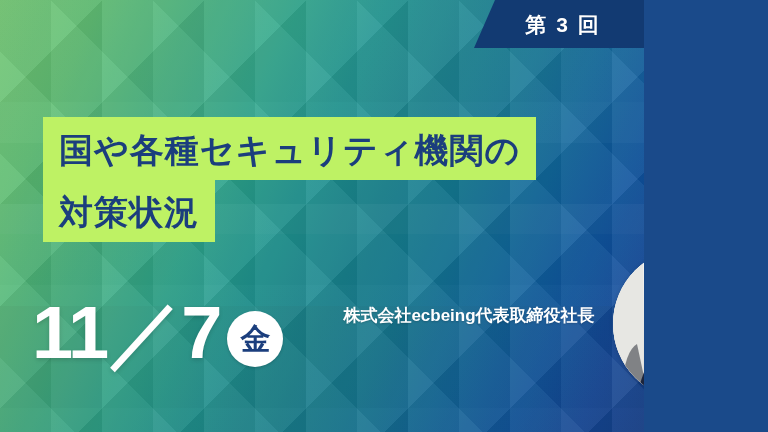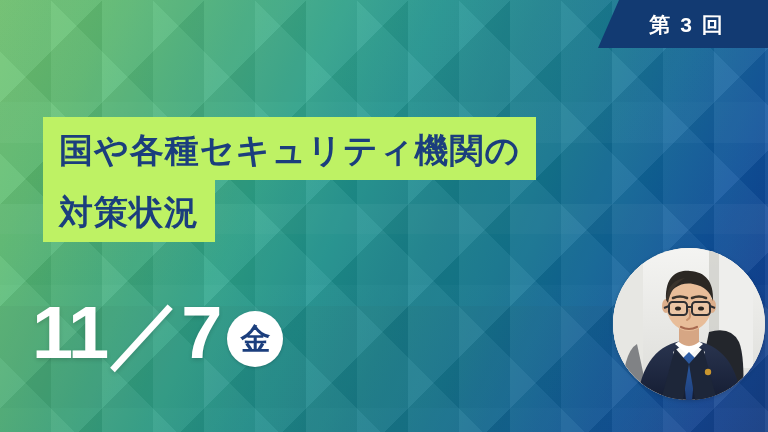--- a/index.html
+++ b/index.html
@@ -3,21 +3,21 @@
 <meta charset="utf-8">
 <title>Seminar Banner</title>
 <style>
   html,body{margin:0;padding:0;}
   body{
     width:768px;height:432px;overflow:hidden;
     font-family:"Liberation Sans","DejaVu Sans",sans-serif;
     background:#1a4a8a;
   }
   #banner{
-    position:relative;width:768px;height:432px;overflow:hidden;
+    position:relative;width:644px;height:432px;overflow:hidden;
   }
 
   
   .bg-base{
     position:absolute;inset:0;
     background:linear-gradient(115deg,
         #6ec46e 0%,
         #5dbd72 12%,
         #45b07e 24%,
         #2da58c 36%,
@@ -173,20 +173,21 @@
   </div>
 
   <div class="date-row">
     <span class="date-main">11／7</span>
     <span class="dow-circle">
       <span class="dow-text">金</span>
     </span>
   </div>
 
   <div class="speaker">
+    <div class="speaker-title">株式会社ecbeing代表取締役社長</div>
   </div>
 
   <div class="portrait">
     <svg viewBox="0 0 152 152" xmlns="http://www.w3.org/2000/svg" aria-hidden="true">
       <defs>
         <linearGradient id="bgwall" x1="0" y1="0" x2="0" y2="1">
           <stop offset="0%" stop-color="#f4f4f2"></stop>
           <stop offset="100%" stop-color="#dcdcd8"></stop>
         </linearGradient>
         <linearGradient id="suit" x1="0" y1="0" x2="0" y2="1">

